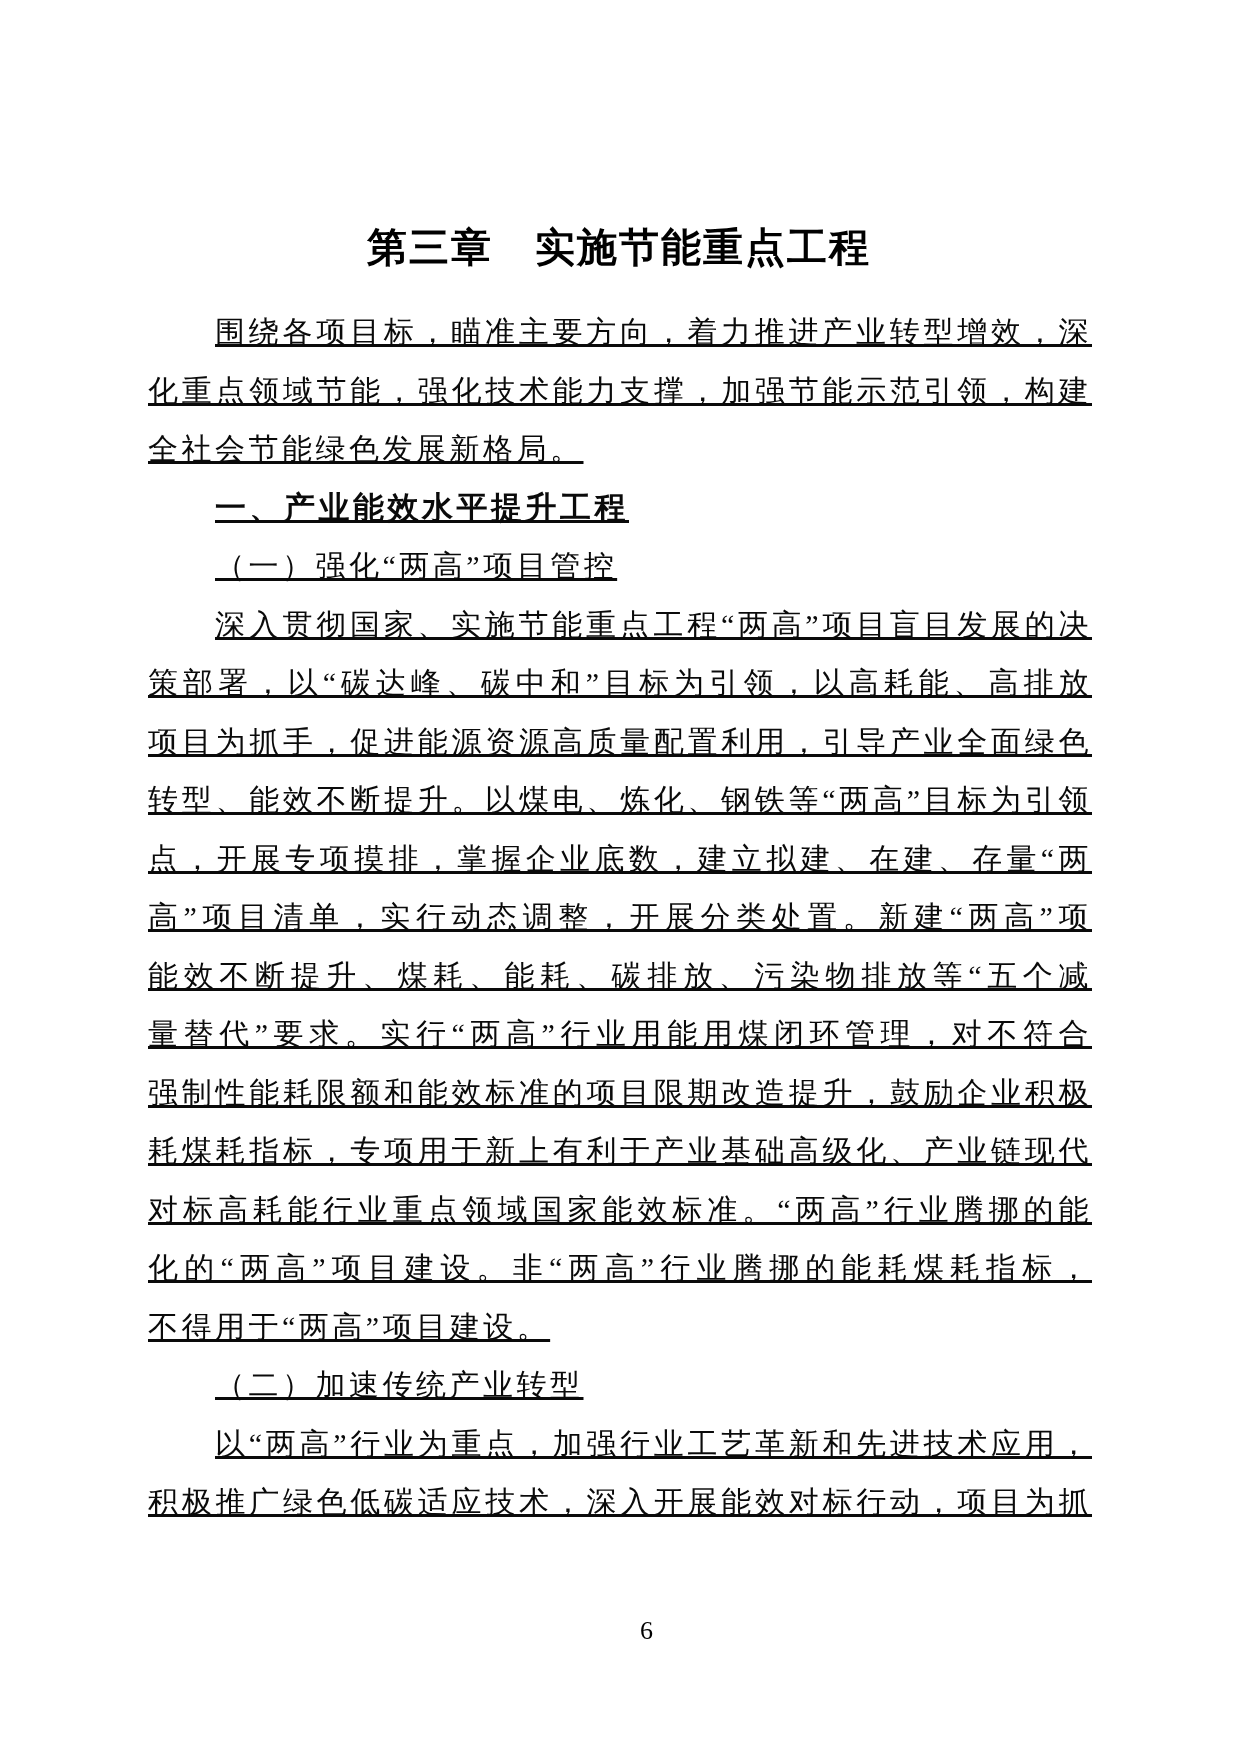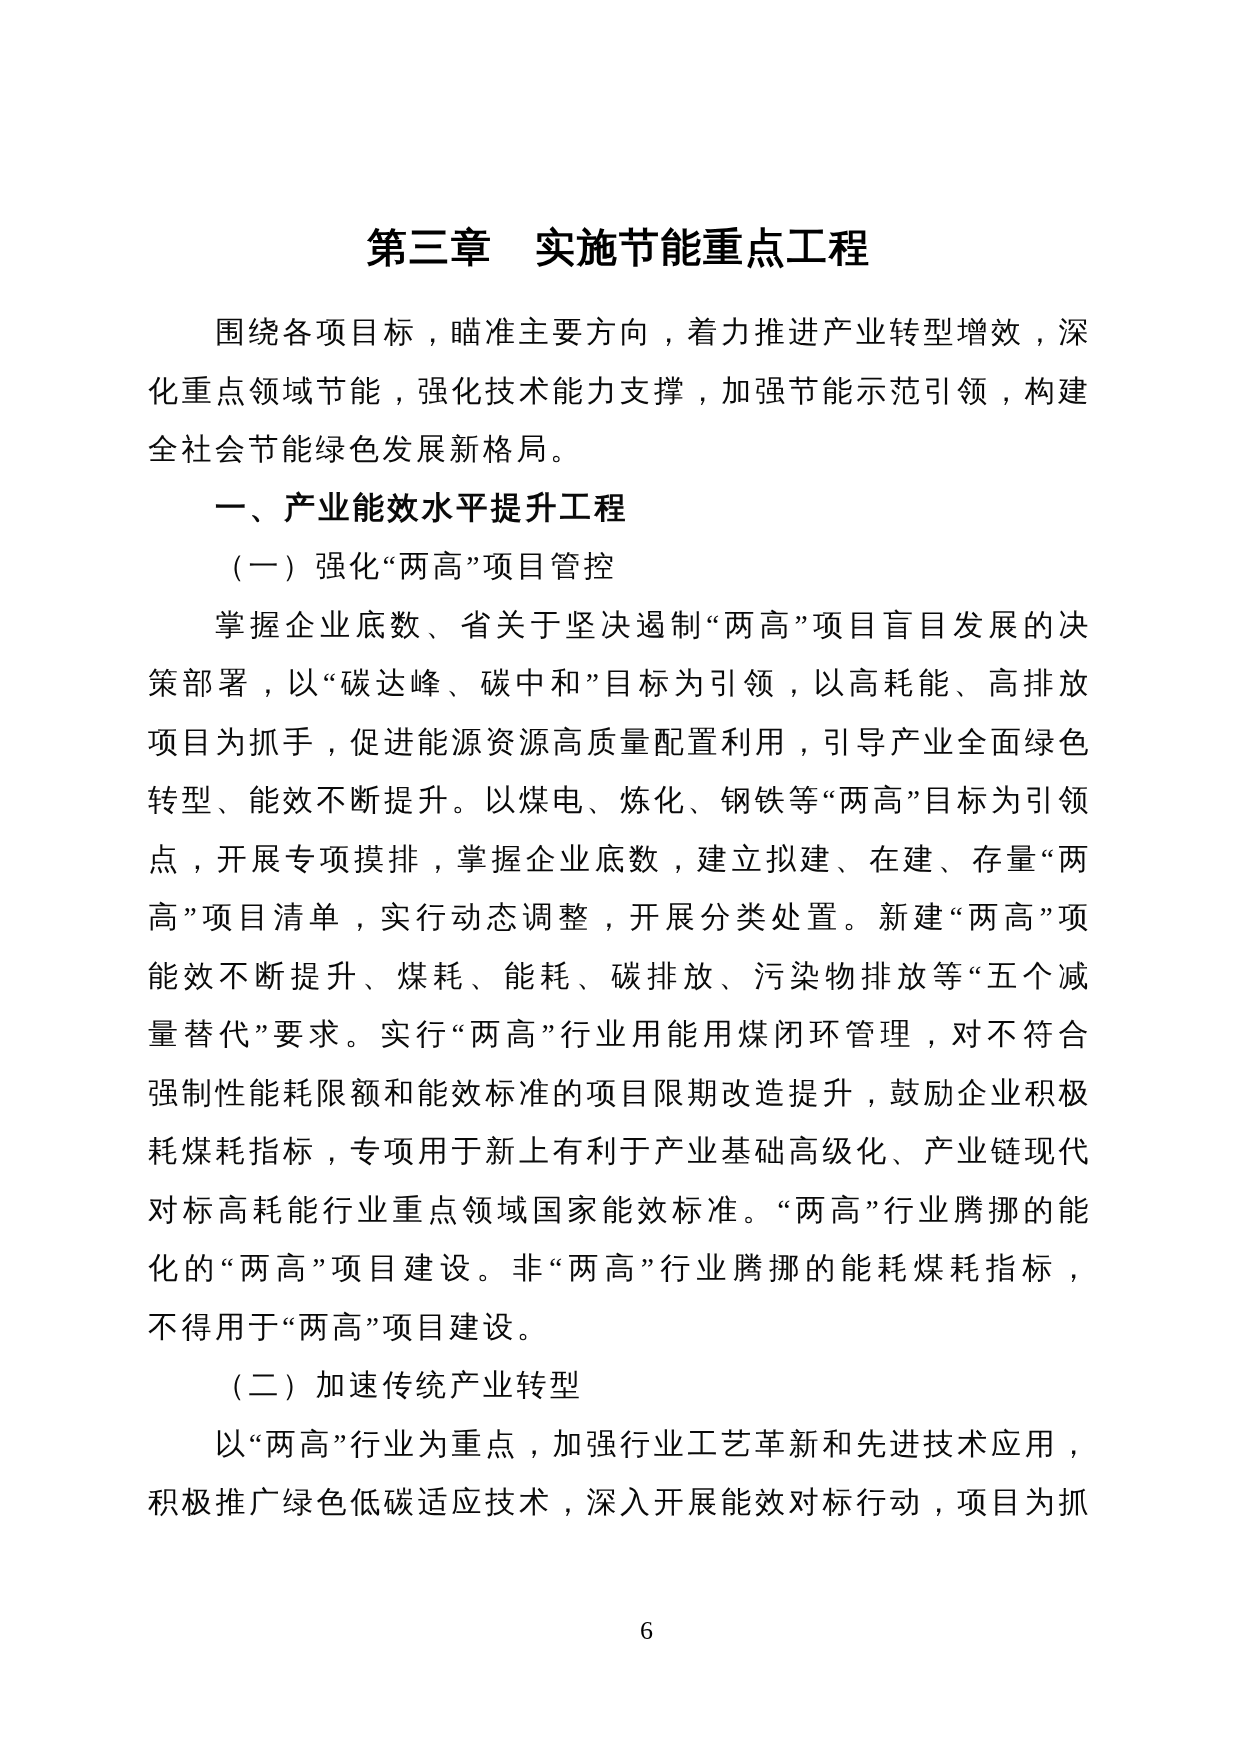--- a/index.html
+++ b/index.html
@@ -34,20 +34,21 @@
     height: 58.5px;
     line-height: 58.5px;
     font-size: 30px;
     letter-spacing: 3.5px;
     font-family: "Liberation Serif", "DejaVu Serif", serif;
     text-align: justify;
     text-align-last: justify;
     text-justify: inter-character;
     overflow: hidden;
     white-space: normal;
+    text-decoration: underline;
   }
   .line.para-start { text-indent: 67px; }
   .line.para-end   { text-align-last: left; }
   .line.h1 {
     font-family: "Liberation Sans", "DejaVu Sans", sans-serif;
     font-weight: 700;
     font-size: 31px;
     text-indent: 67px;
     text-align-last: left;
   }
@@ -74,21 +75,21 @@
 
   <div class="text-block">
 
     <div class="line para-start">围绕各项目标，瞄准主要方向，着力推进产业转型增效，深</div>
     <div class="line">化重点领域节能，强化技术能力支撑，加强节能示范引领，构建</div>
     <div class="line para-end">全社会节能绿色发展新格局。</div>
 
     <div class="line h1">一、产业能效水平提升工程</div>
     <div class="line sub">（一）强化“两高”项目管控</div>
 
-    <div class="line para-start">掌握企业底数、省关于坚决遏制“两高”项目盲目发展的决</div>
+    <div class="line para-start">深入贯彻国家、实施节能重点工程“两高”项目盲目发展的决</div>
     <div class="line">策部署，以“碳达峰、碳中和”目标为引领，以高耗能、高排放</div>
     <div class="line">项目为抓手，促进能源资源高质量配置利用，引导产业全面绿色</div>
     <div class="line">转型、能效不断提升。以煤电、炼化、钢铁等“两高”目标为引领</div>
     <div class="line">点，开展专项摸排，掌握企业底数，建立拟建、在建、存量“两</div>
     <div class="line">高”项目清单，实行动态调整，开展分类处置。新建“两高”项</div>
     <div class="line">能效不断提升、煤耗、能耗、碳排放、污染物排放等“五个减</div>
     <div class="line">量替代”要求。实行“两高”行业用能用煤闭环管理，对不符合</div>
     <div class="line">强制性能耗限额和能效标准的项目限期改造提升，鼓励企业积极</div>
     <div class="line">耗煤耗指标，专项用于新上有利于产业基础高级化、产业链现代</div>
     <div class="line">对标高耗能行业重点领域国家能效标准。“两高”行业腾挪的能</div>

